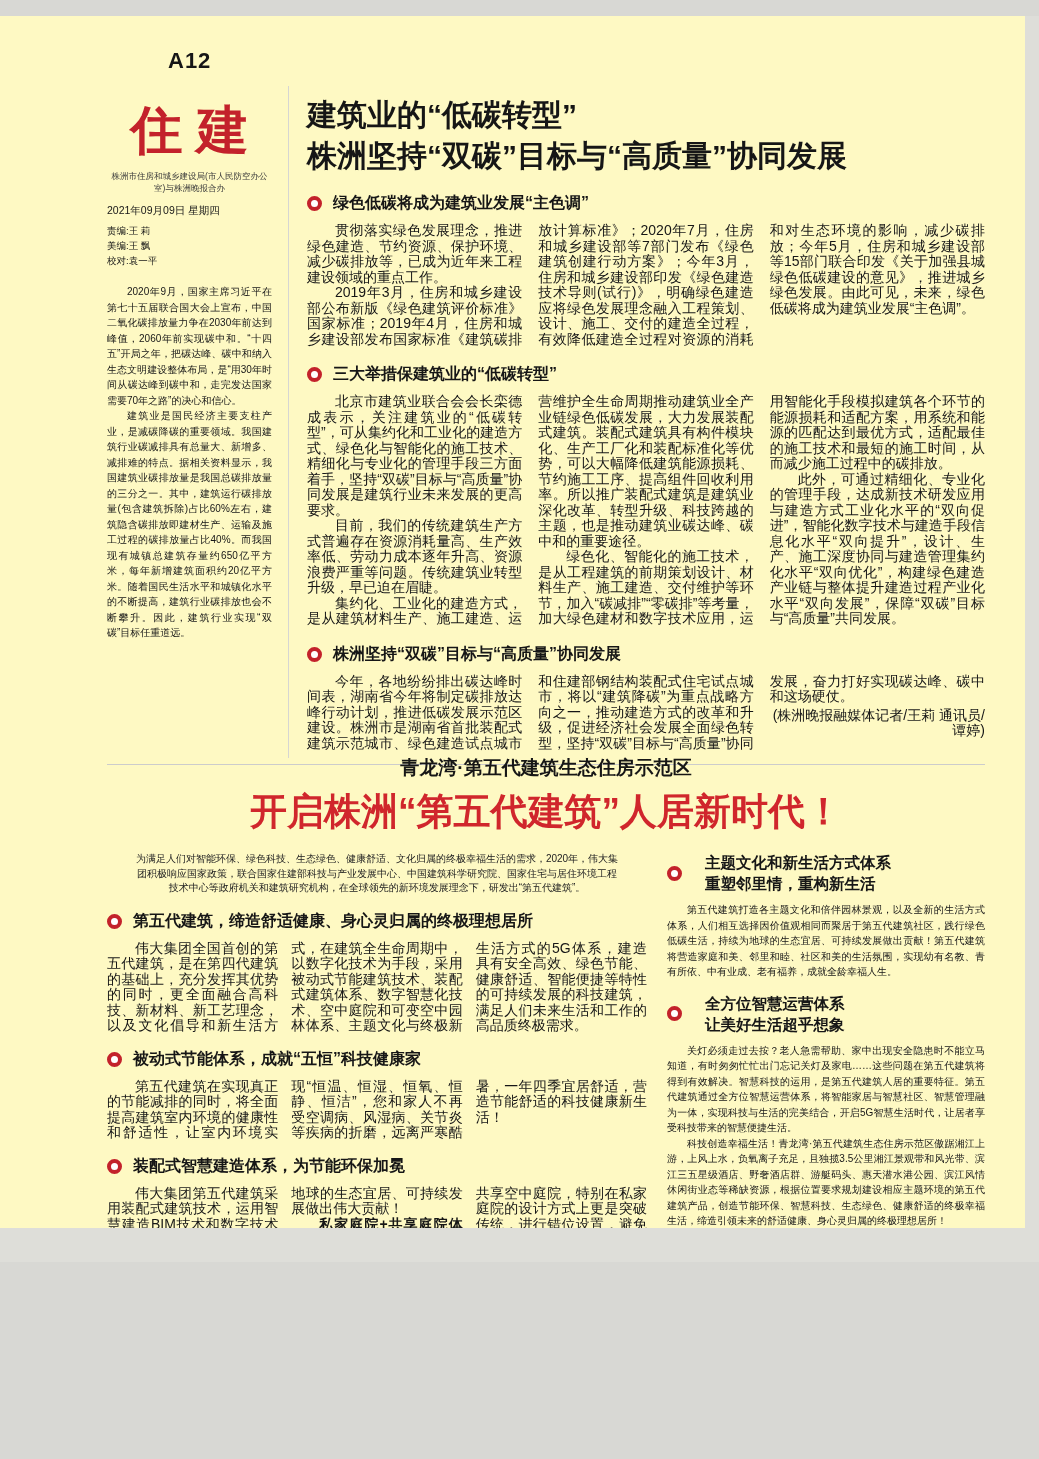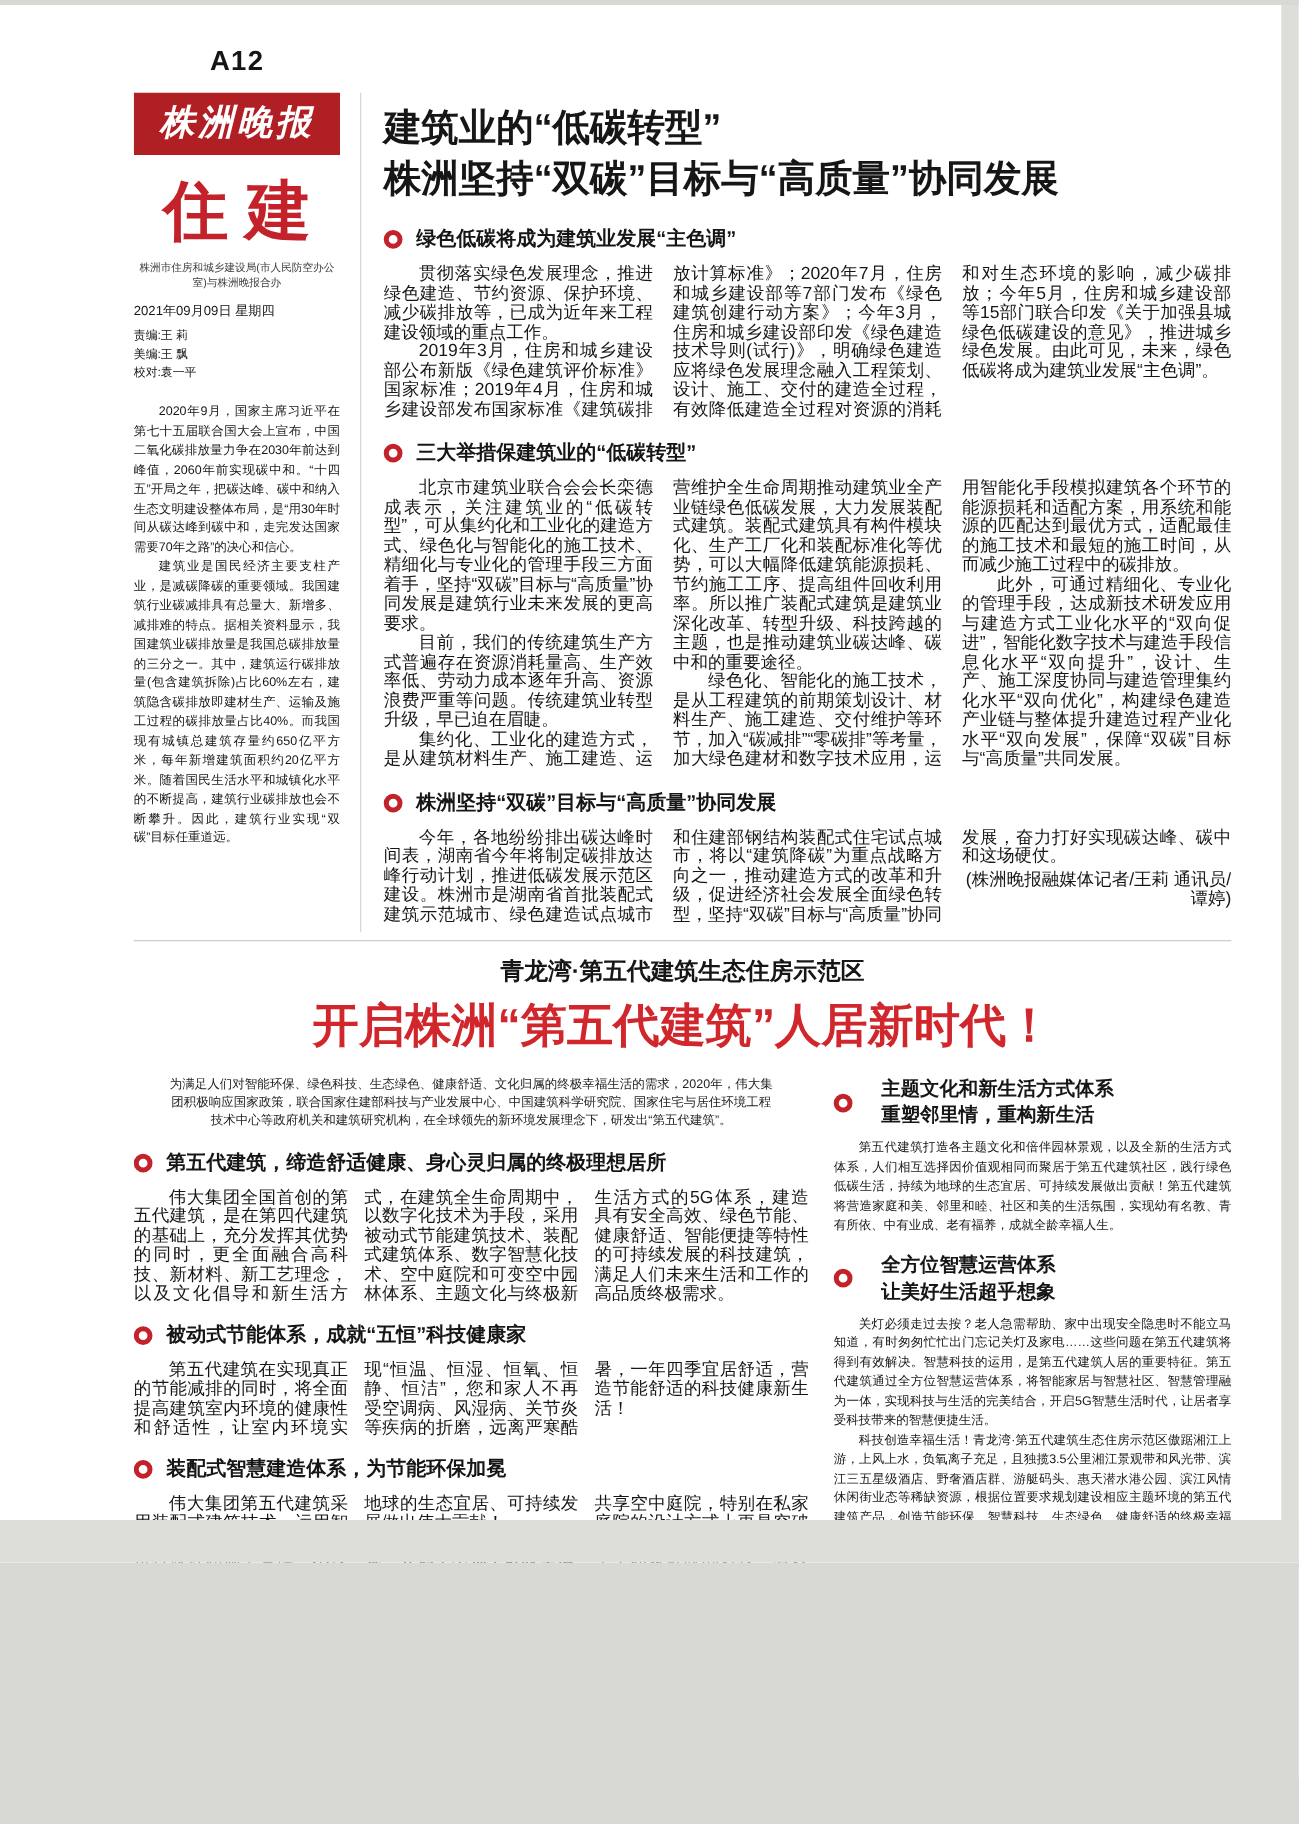--- a/index.html
+++ b/index.html
@@ -1,18 +1,18 @@
 <!DOCTYPE html>
 <html><head>
 <meta charset="utf-8">
 <style>
   * { margin:0; padding:0; box-sizing:border-box; }
   html,body { background:#d8d8d4; }
   body { font-family:"Liberation Sans","DejaVu Sans",sans-serif; color:#161616; }
-  .sheet { position:relative; width:1039px; height:1246px; background:#ffffff; margin:4px auto; overflow:hidden; }
+  .sheet { position:relative; width:1039px; height:1246px; background:#fef9c3; margin:16px auto; overflow:hidden; }
   .edge-right { position:absolute; top:0; right:0; width:14px; height:100%; background:#deded9; }
   .edge-bottom { position:absolute; left:0; bottom:0; width:100%; height:34px; background:#deded9; }
 
   .page-number { position:absolute; left:168px; top:32px; font-size:22px; font-weight:bold; letter-spacing:1px; }
 
   
   .top-row { position:absolute; left:107px; top:70px; width:878px; height:672px; display:flex; overflow:hidden; }
   .sidebar { width:182px; padding-right:16px; border-right:1px solid #d6d6d2; }
   .main-col { flex:1; padding-left:18px; }
 
@@ -34,21 +34,21 @@
   .section { margin-top:17px; }
   .sec-heading { display:flex; align-items:center; gap:11px; font-size:16px; font-weight:bold; }
   .bullet { flex:0 0 auto; width:15px; height:15px; border:4.5px solid #c3222b; border-radius:50%; background:#fff; }
   .cols3 { margin-top:9px; column-count:3; column-gap:16px; font-size:14px; line-height:15.5px; text-align:justify; }
   .story-byline { text-align:right; text-indent:0; margin-top:3px; }
 
   
   .article-divider { position:absolute; left:107px; top:748px; width:878px; border-top:1px solid #cccccc; }
 
   
-  .bottom { position:absolute; left:107px; top:760px; width:878px; height:650px; overflow:hidden; }
+  .bottom { position:absolute; left:107px; top:739px; width:878px; height:650px; overflow:hidden; }
   .kicker { text-align:center; font-size:19px; font-weight:bold; }
   .red-headline { text-align:center; font-size:37px; font-weight:bold; color:#d0262c; margin-top:6px; }
   .bottom-body { display:flex; gap:20px; margin-top:15px; }
   .bottom-left { width:540px; }
   .intro { font-family:Liberation Sans, sans-serif; font-size:10px; line-height:14.5px;
            text-align:center; padding:0 26px; color:#222; }
   .bottom-left .section { margin-top:15px; }
   .bottom-left .cols3 { column-gap:13px; }
   .subhead { font-weight:bold; text-indent:2em; }
 
@@ -62,21 +62,20 @@
   .contact-box p { font-size:11.5px; font-weight:bold; color:#9c1b20; line-height:19px; }
 </style>
 </head>
 <body>
 
 <div class="sheet">
   <div class="page-number">A12</div>
 
   <div class="top-row">
     <aside class="sidebar">
-      <div class="logo-box">株洲晚报</div>
       <div class="section-name">住建</div>
       <div class="masthead-caption">株洲市住房和城乡建设局(市人民防空办公室)与株洲晚报合办</div>
       <div class="issue-date">2021年09月09日 星期四</div>
       <div class="editors">
           <p>责编:王 莉</p>
           <p>美编:王 飘</p>
           <p>校对:袁一平</p>
         </div>
       <div class="sidebar-article paras">
           <p>2020年9月，国家主席习近平在第七十五届联合国大会上宣布，中国二氧化碳排放量力争在2030年前达到峰值，2060年前实现碳中和。“十四五”开局之年，把碳达峰、碳中和纳入生态文明建设整体布局，是“用30年时间从碳达峰到碳中和，走完发达国家需要70年之路”的决心和信心。</p>

